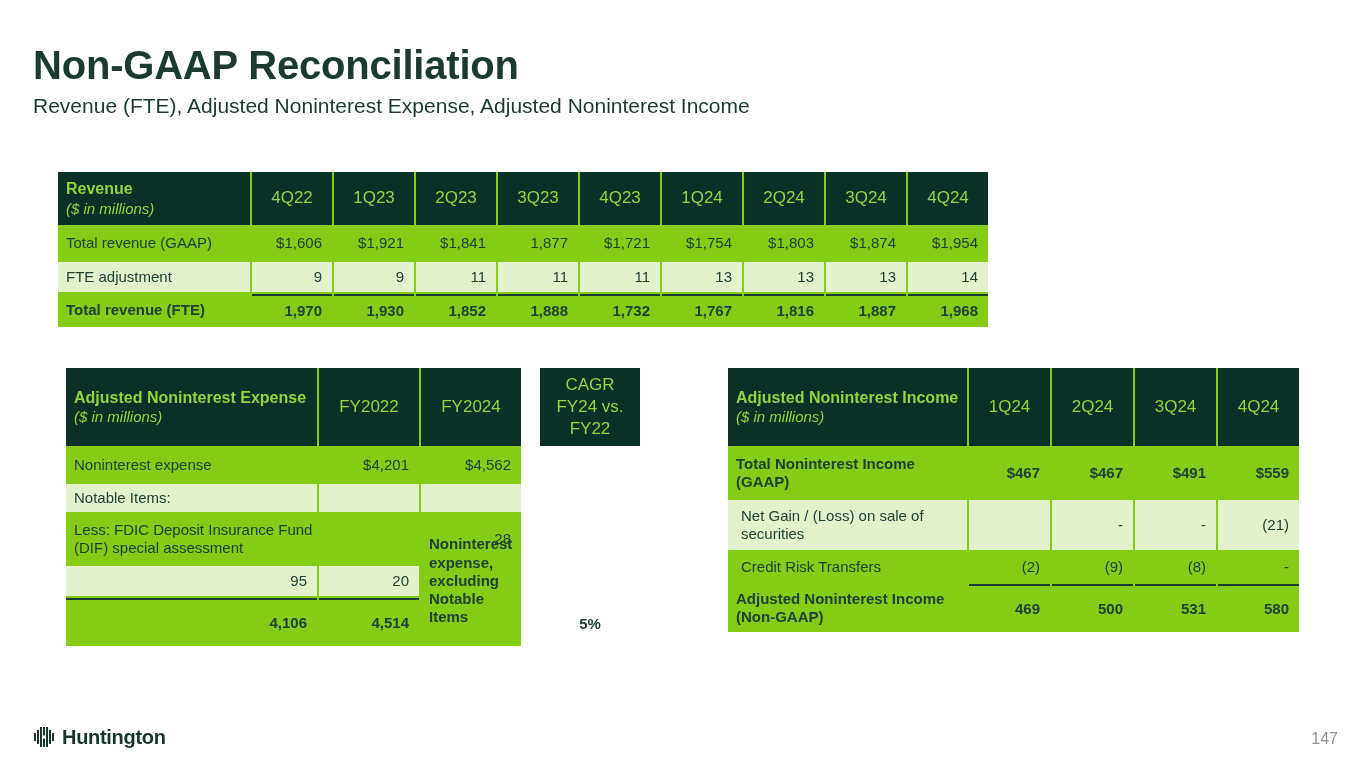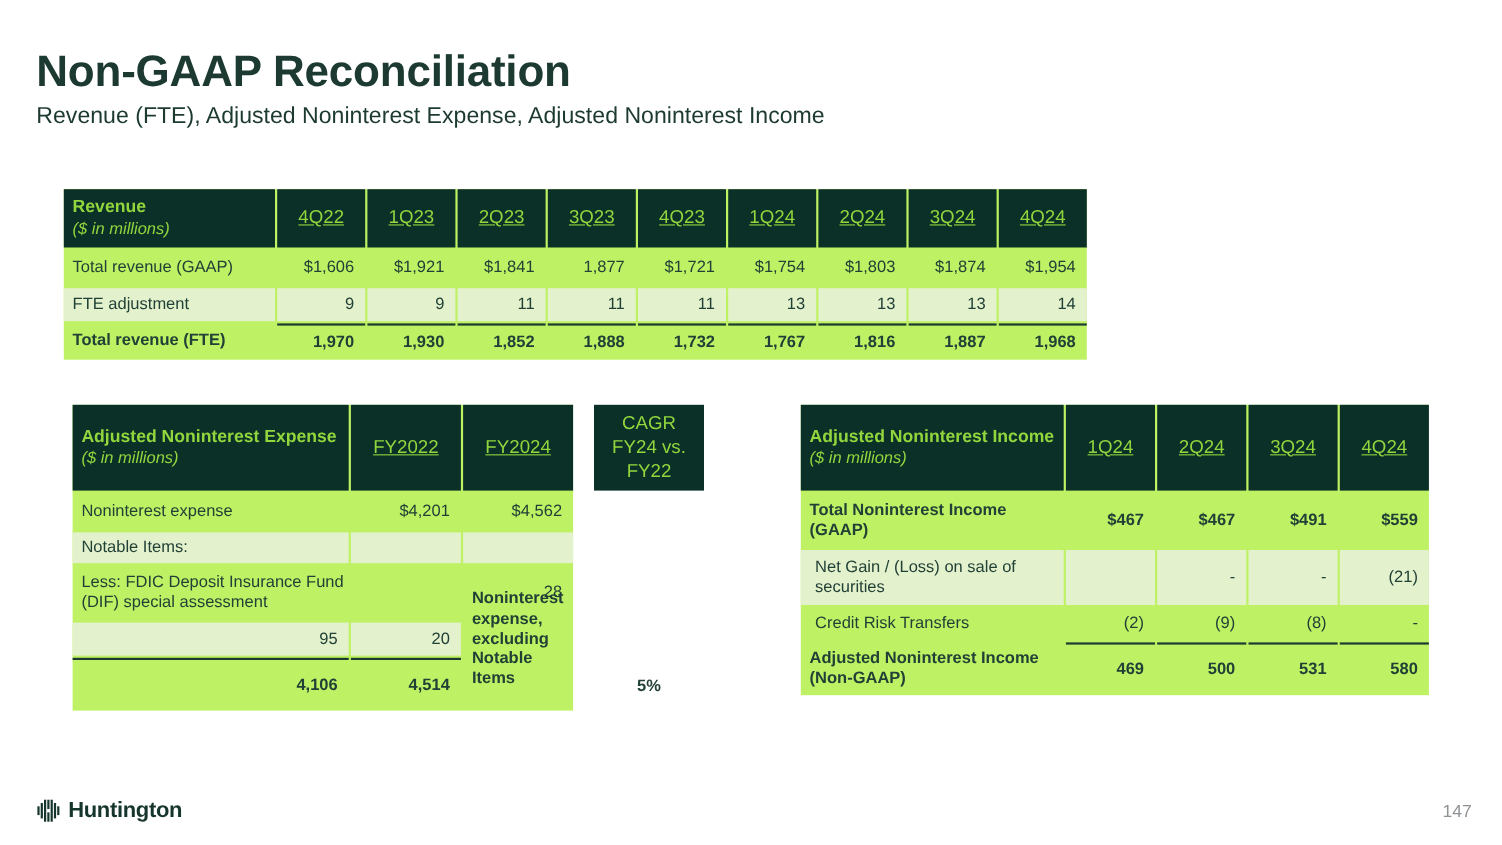--- a/index.html
+++ b/index.html
@@ -5,27 +5,27 @@
   html,body{margin:0;padding:0;background:#ffffff;}
   .slide{
     position:relative;width:1365px;height:768px;background:#ffffff;overflow:hidden;
     font-family:"Liberation Sans","DejaVu Sans",sans-serif;color:#214036;
   }
   .titles{position:absolute;left:33px;top:42px;}
   .titles h1{margin:0;font-size:40px;font-weight:600;color:#1c3a31;letter-spacing:-0.2px;line-height:1.15;}
   .subtitle{margin-top:6px;font-size:21px;font-weight:400;color:#1c3a31;}
 
   
-  .gtable{position:absolute;display:grid;gap:2px;background:#bef264;font-size:15px;}
+  .gtable{position:absolute;display:grid;gap:2px;background:#84cc16;font-size:15px;}
   .cell{display:flex;align-items:center;line-height:1.22;}
   .hcell{background:#0b3027;color:#92d63e;}
   .hlabel{flex-direction:column;align-items:flex-start;justify-content:center;padding-left:8px;padding-right:6px;}
   .htitle{font-weight:700;font-size:16px;}
   .hunits{font-style:italic;font-size:15px;margin-top:1px;}
-  .hcol{justify-content:center;font-size:17px;text-decoration:underline;}
+  .hcol{justify-content:center;font-size:17px;}
   .label{padding-left:8px;padding-right:4px;}
   .val{justify-content:flex-end;padding-right:10px;}
   .shaded{background:#e3f1cd;}
   .bold{font-weight:700;}
   .rule{border-top:2px solid #1c3a31;}
   .indent-sm{padding-left:13px;}
   .indent-md{padding-left:19px;}
 
   .revenue{left:58px;top:172px;grid-template-columns:192px repeat(9,80px);grid-template-rows:53px 33px 30px 33px;}
   .expense{left:52px;top:368px;grid-template-columns:251px 100px 100px;grid-template-rows:78px 34px 28px 50px 30px 48px;margin-left:14px;}

